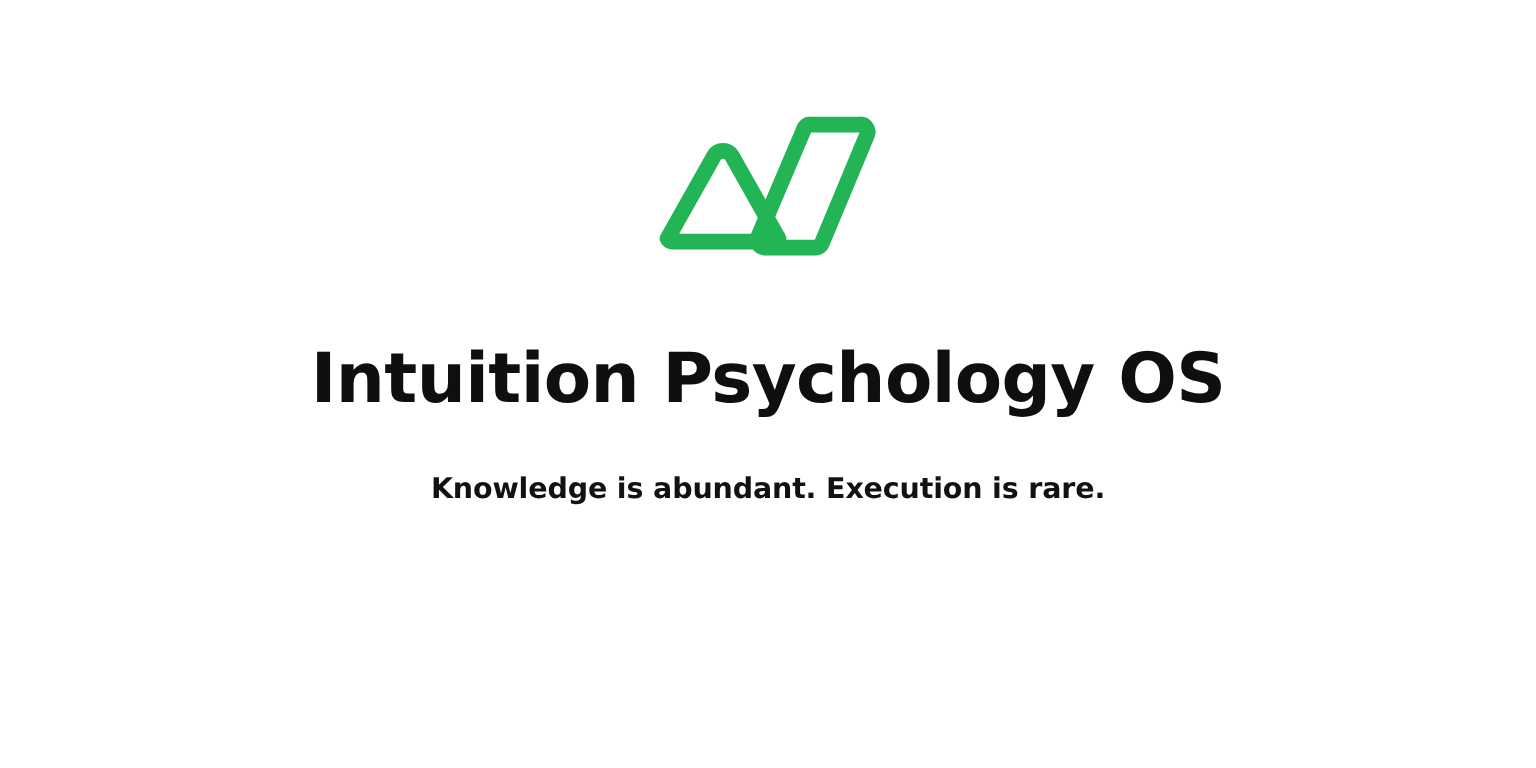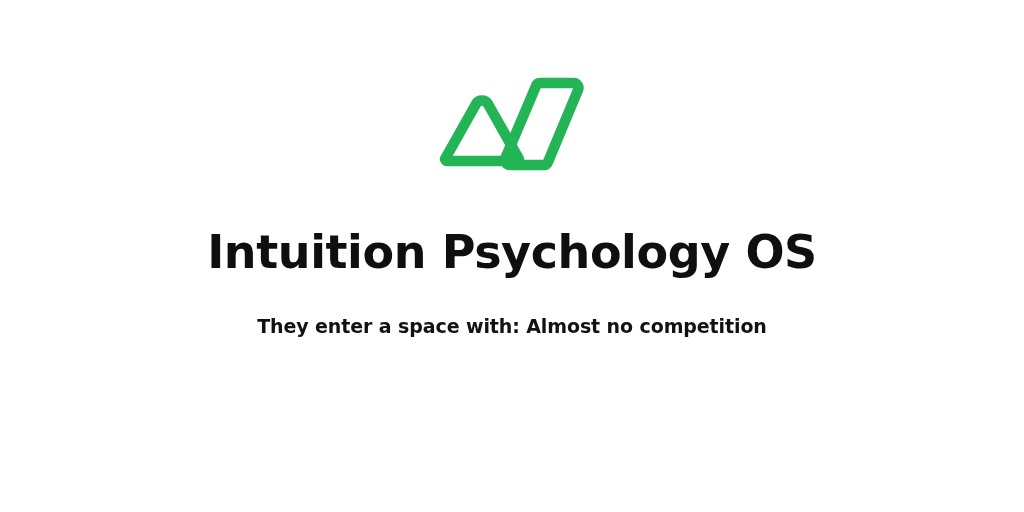--- a/index.html
+++ b/index.html
@@ -84,16 +84,16 @@
         <path d="M 6 83 L 37 28 A 7 7 0 0 1 49 28 L 80 83 A 3 3 0 0 1 77 85 L 9 85 A 3 3 0 0 1 6 83 Z"></path>
 
         <path d="M 66 83 L 97 10 A 4 4 0 0 1 101 7 L 134 7 A 5 5 0 0 1 139 14 L 109 86 A 4 4 0 0 1 105 89 L 71 89 A 5 5 0 0 1 66 83 Z"></path>
       </g>
     </svg>
   </div>
 
   <h1 class="page-title">Intuition Psychology OS</h1>
 
   <div class="subtitle-block">
-    <div class="subtitle-line">They enter a space with: Almost no competition</div>
+    <div class="subtitle-line">Knowledge is abundant. Execution is rare.</div>
   </div>
 
 </div>
 
 </body></html>

